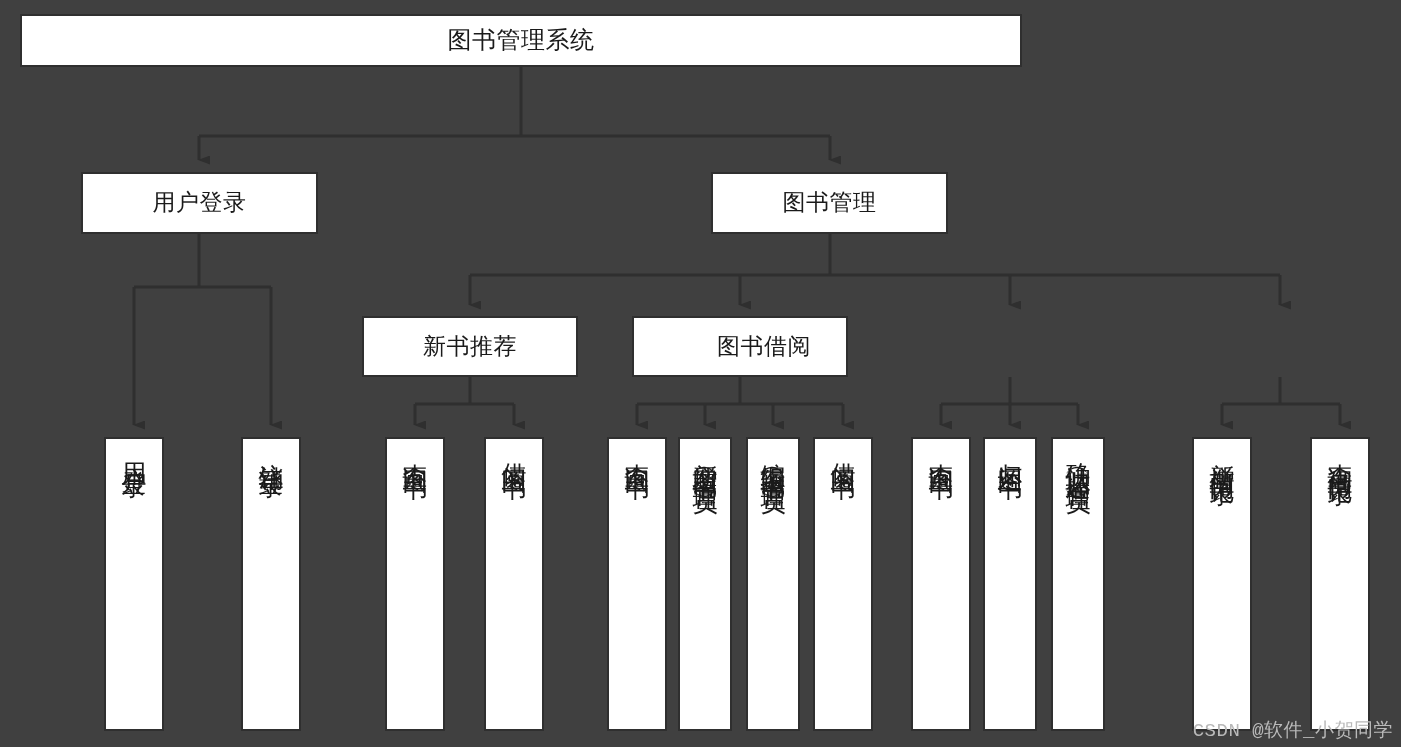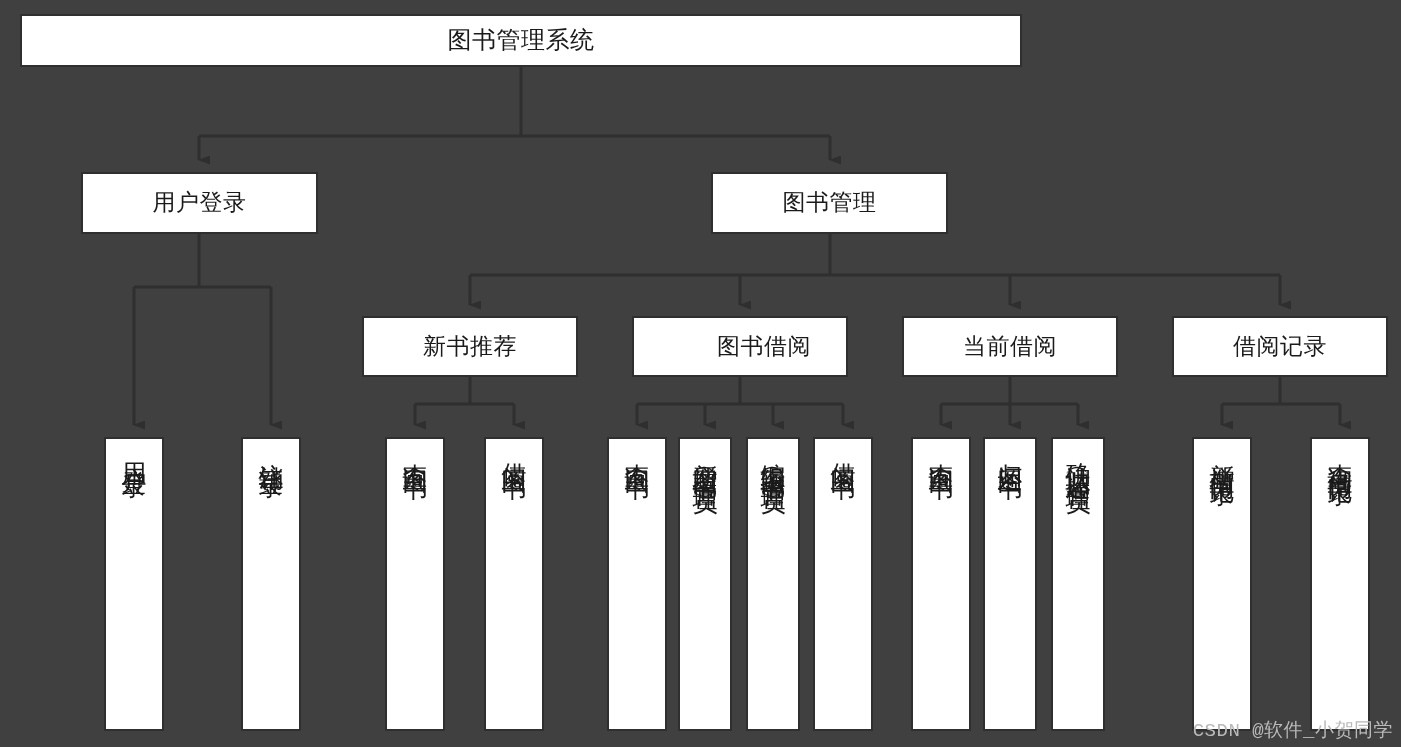--- a/index.html
+++ b/index.html
@@ -138,26 +138,20 @@
   <div class="node h" style="left:711px; top:172px; width:237px; height:62px;">
     <span class="label">图书管理</span>
   </div>
 
   <div class="node h" style="left:362px; top:316px; width:216px; height:61px;align-items:center;">
     <span class="label">新书推荐</span>
   </div>
   <div class="node h" style="left:632px; top:316px; width:216px; height:61px;padding-left:48px;">
     <span class="label">图书借阅</span>
   </div>
-  <div class="node h" style="left:902px; top:316px; width:216px; height:61px;">
-    <span class="label">当前借阅</span>
-  </div>
-  <div class="node h" style="left:1172px; top:316px; width:216px; height:61px;">
-    <span class="label">借阅记录</span>
-  </div>
 
   <div class="node v" style="left:104px; top:437px; width:60px; height:294px;">
     <span class="label">用户登录</span>
   </div>
   <div class="node v" style="left:241px; top:437px; width:60px; height:294px;">
     <span class="label">注销登录</span>
   </div>
 
   <div class="node v" style="left:385px; top:437px; width:60px; height:294px;">
     <span class="label">查询图书</span>

